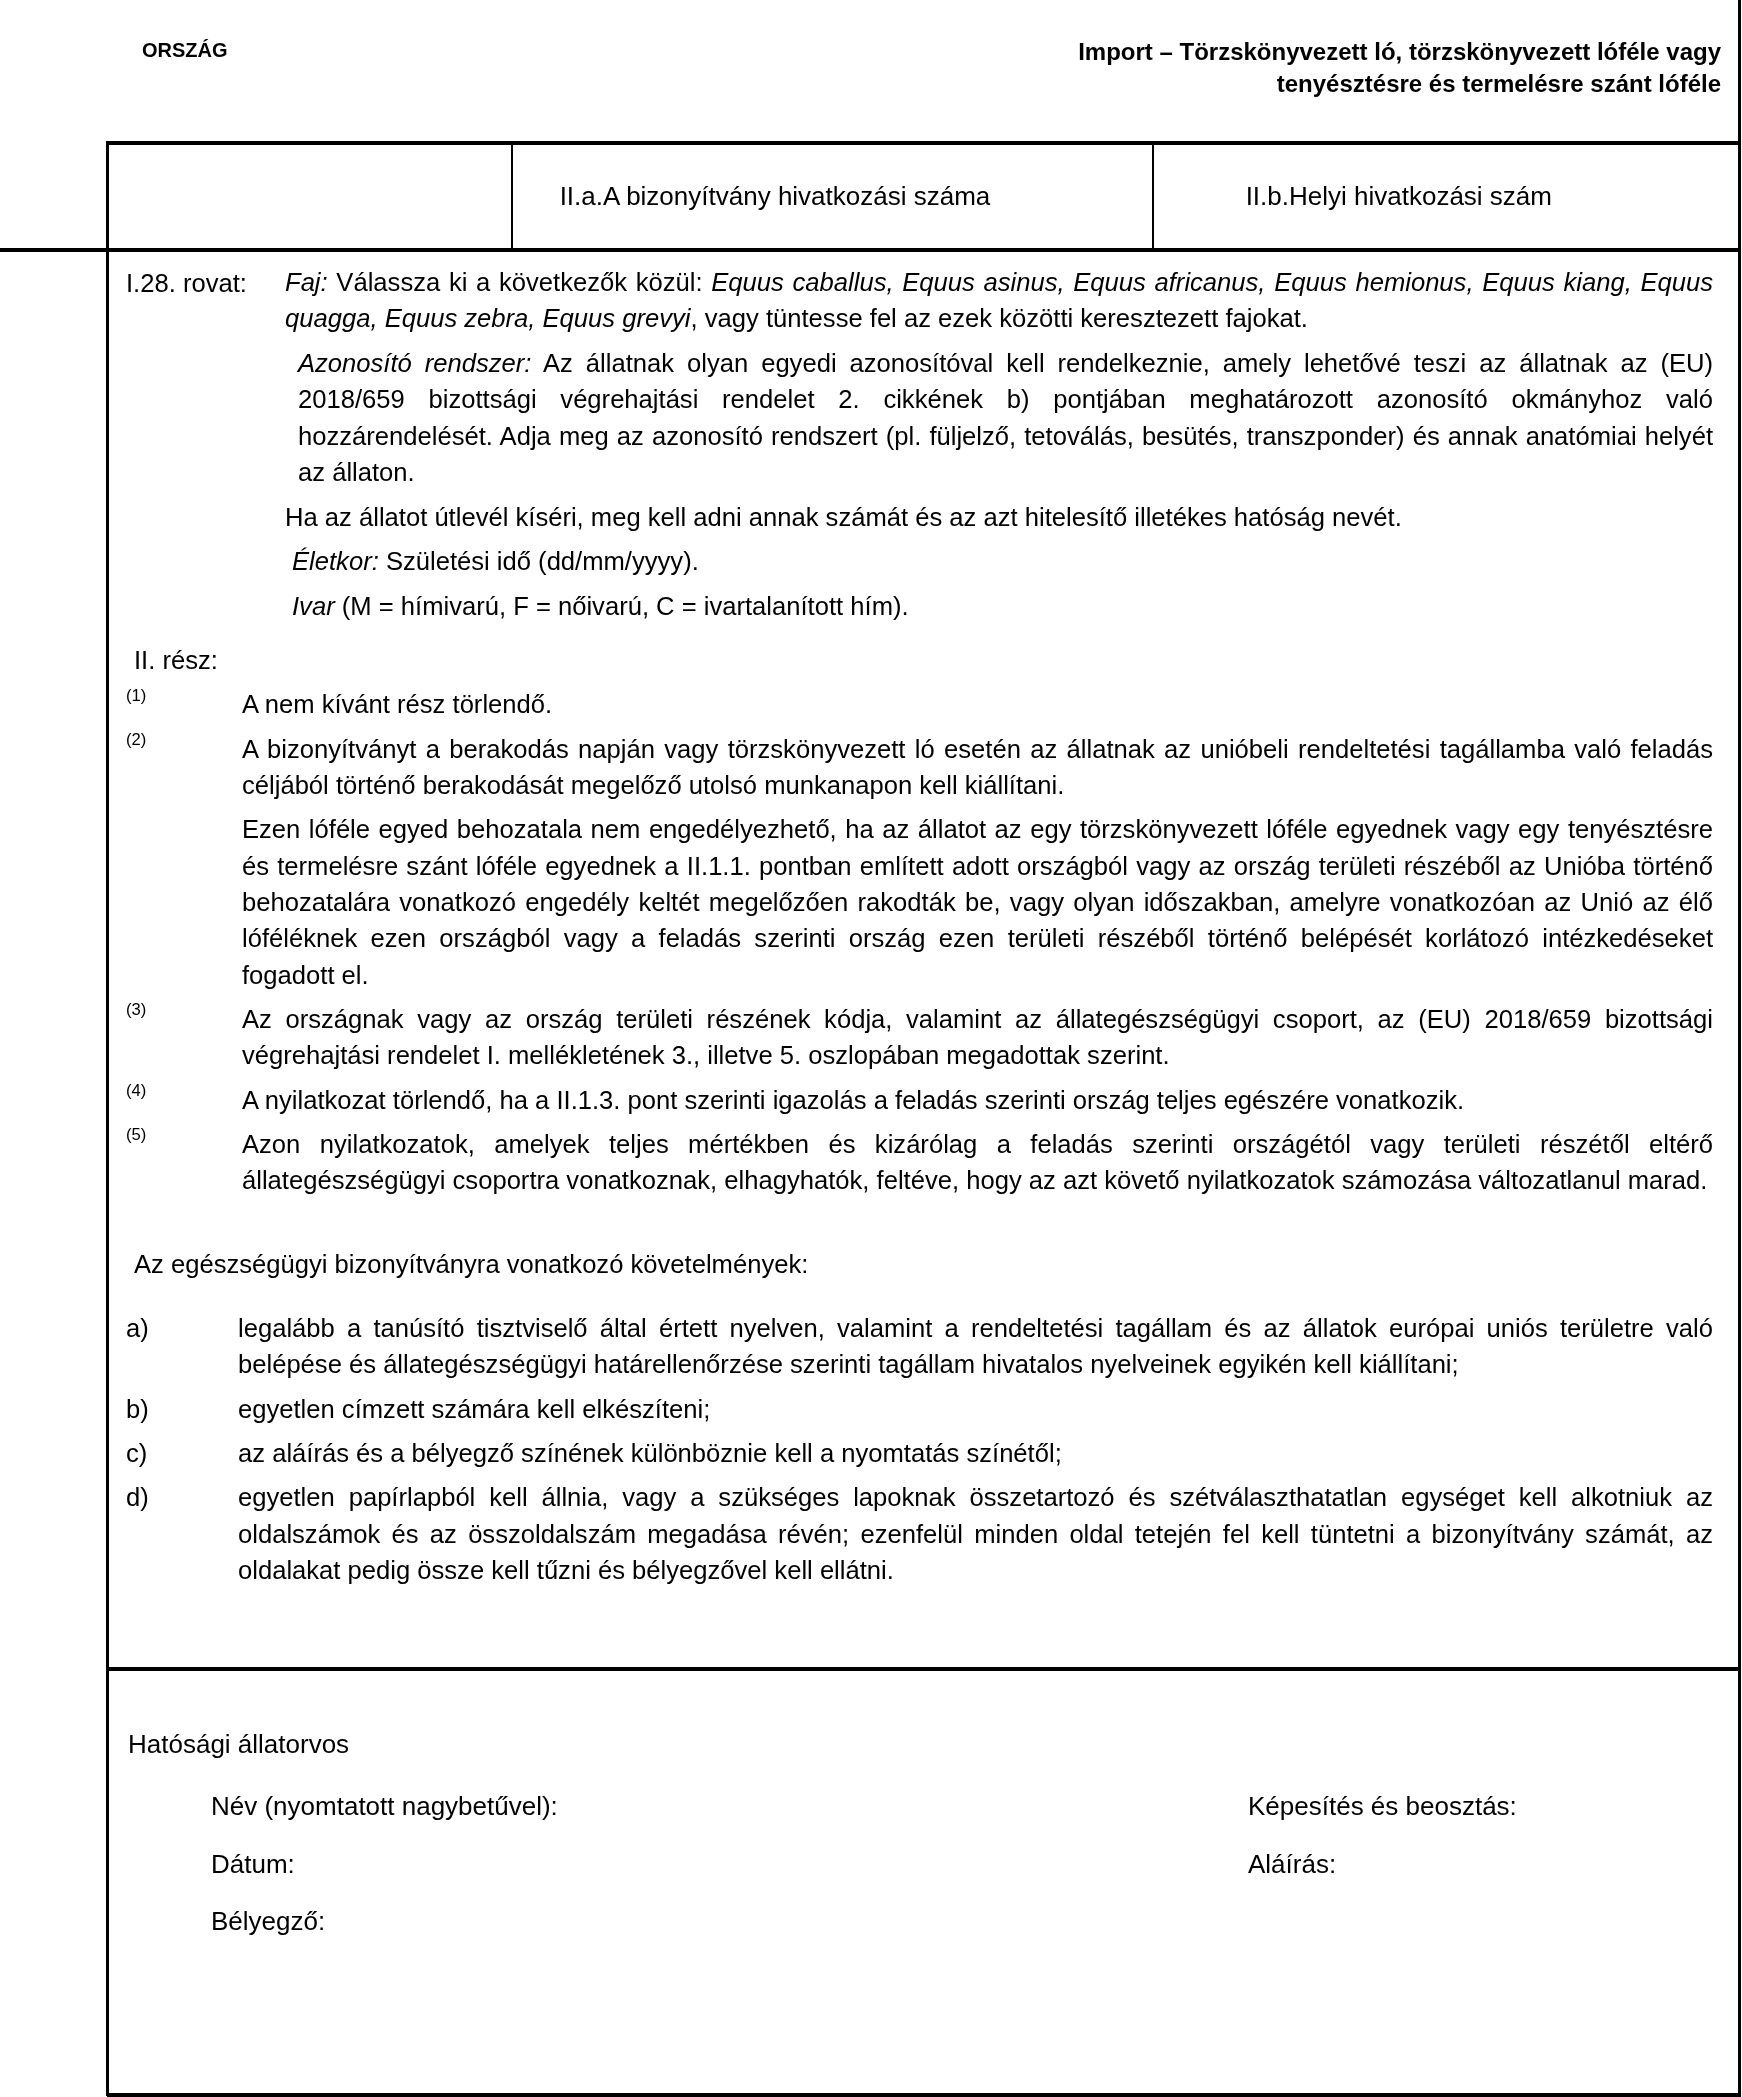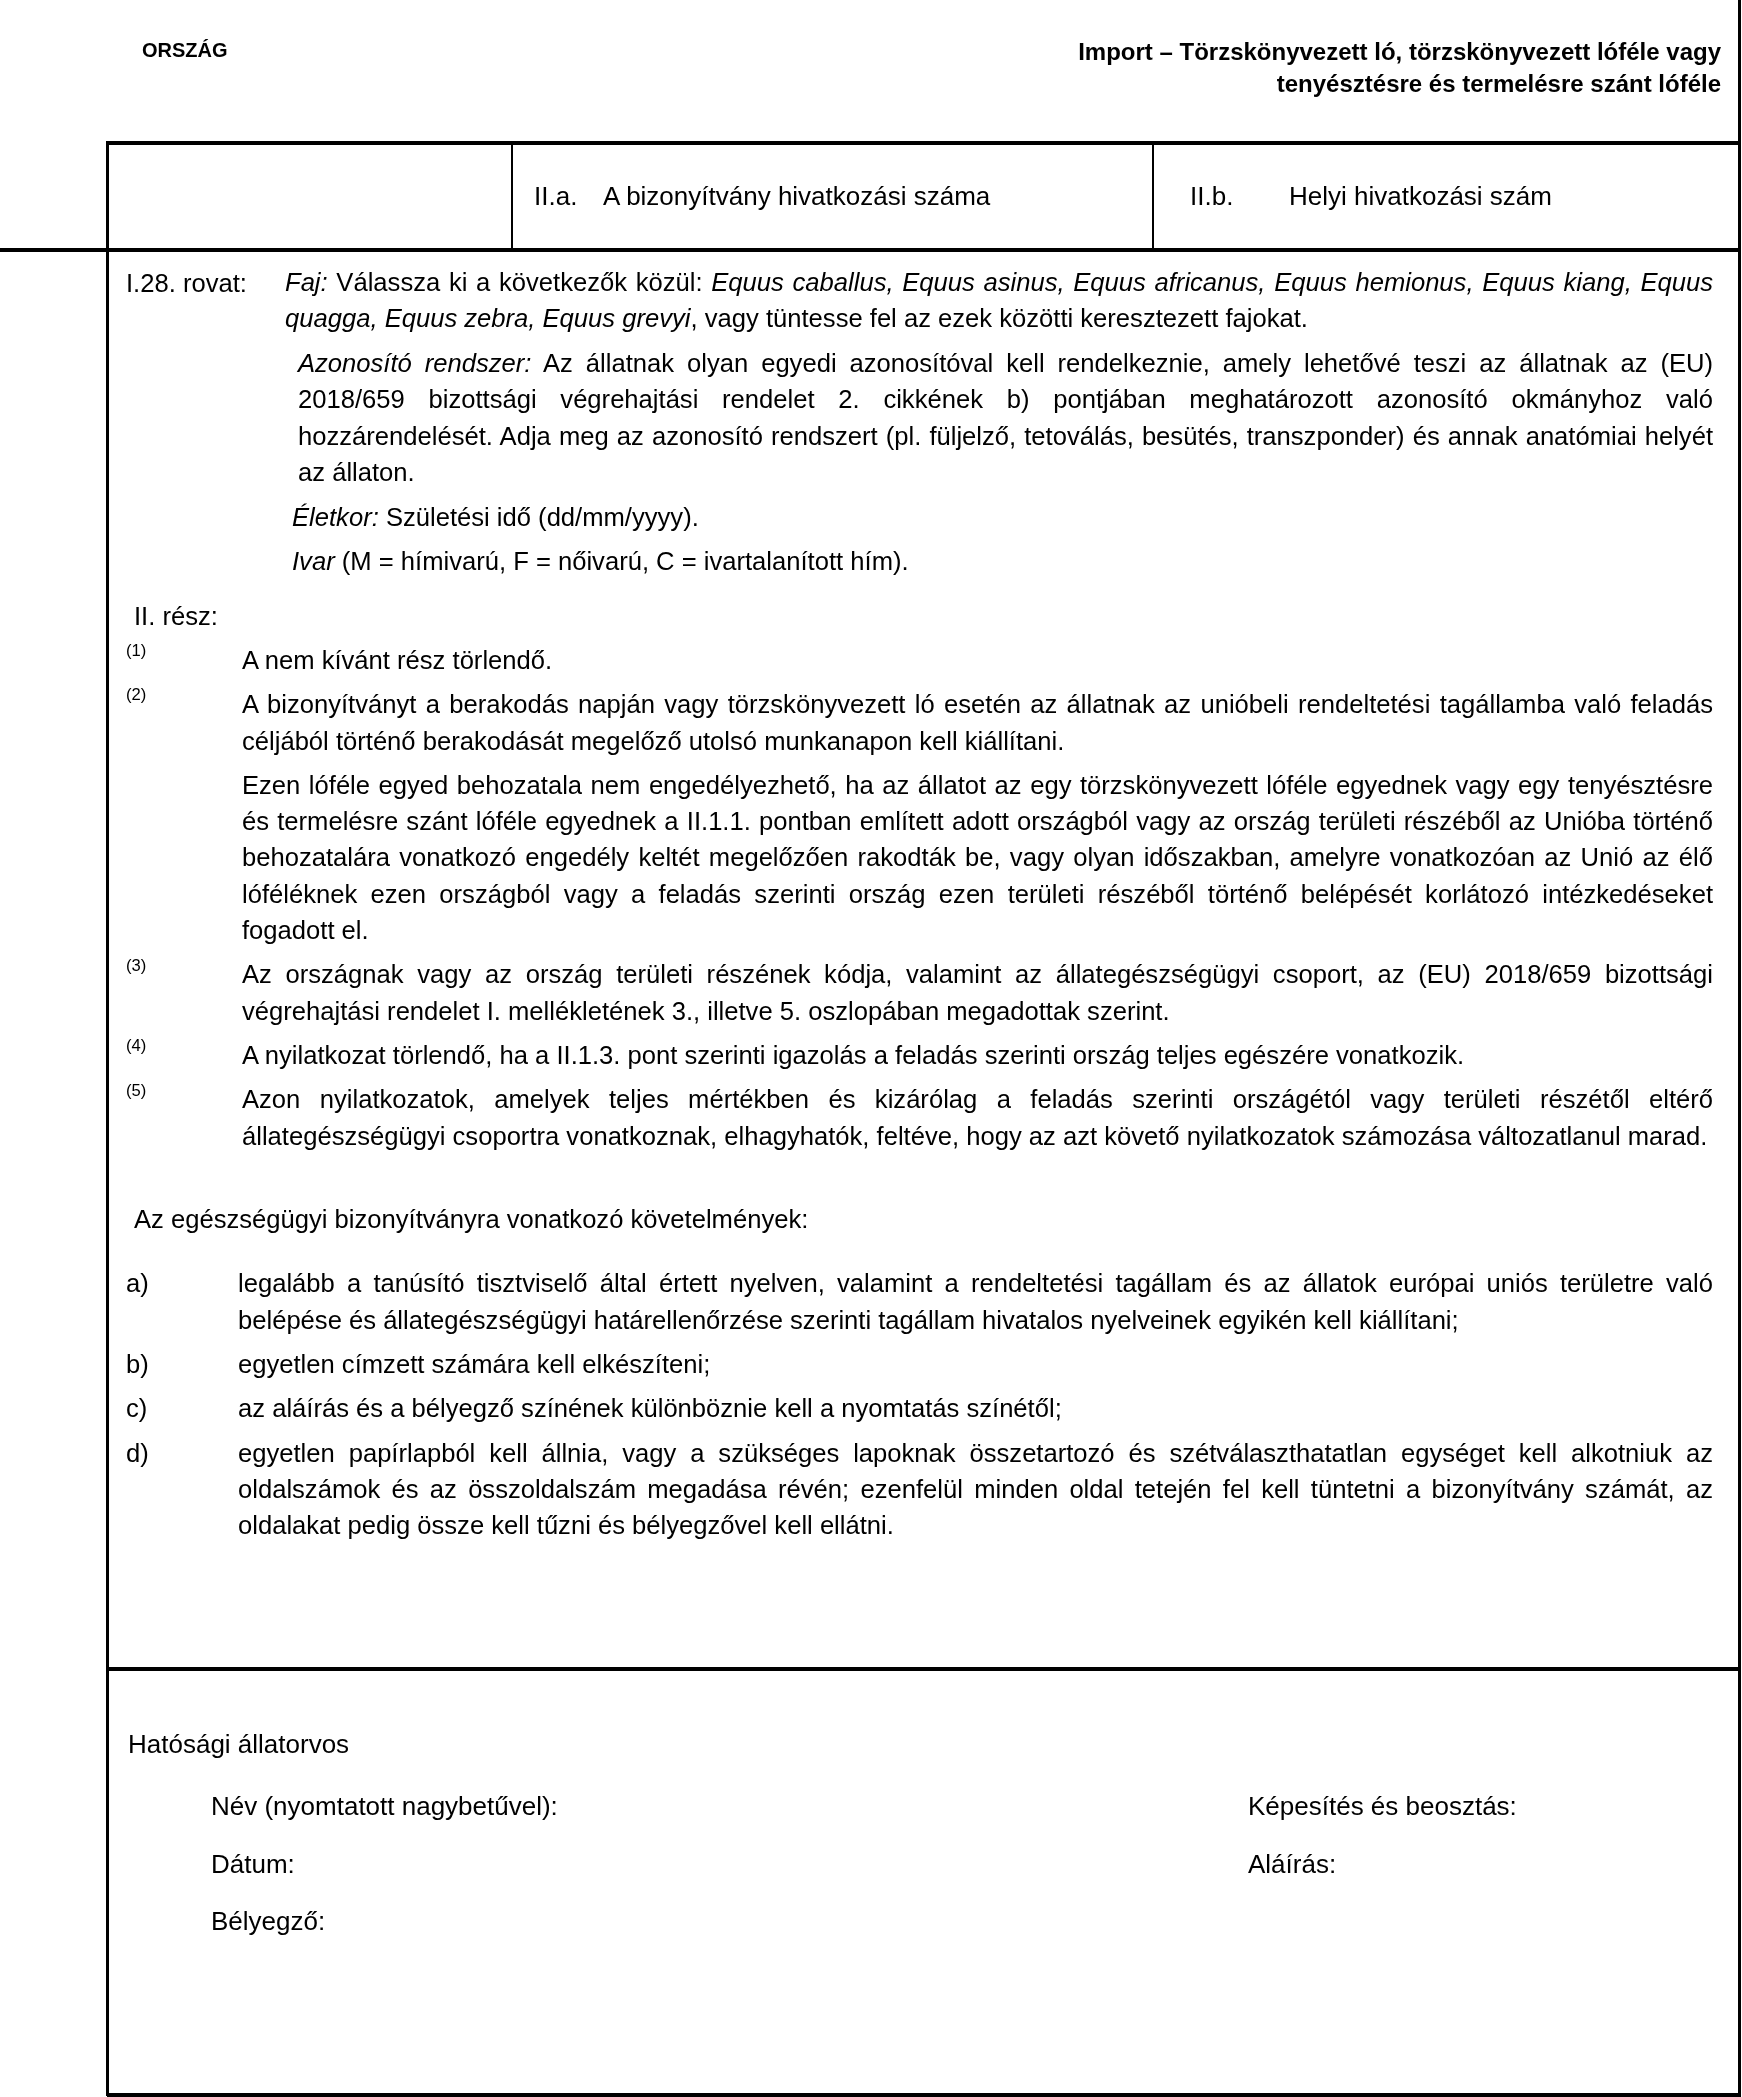--- a/index.html
+++ b/index.html
@@ -10,21 +10,21 @@
   }
   .abs { position: absolute; }
   .country { left: 142px; top: 36px; font-weight: bold; font-size: 20px; }
   .title { right: 21px; top: 36px; text-align: right; font-weight: bold; font-size: 24px; line-height: 1.32; }
 
   
   .hline { position: absolute; background: #000; }
   .vline { position: absolute; background: #000; }
 
   .hdr-cell { position: absolute; top: 142px; height: 108px; display: flex; align-items: center; font-size: 26px; }
-  .hdr-code { display: inline-block; }
+  .hdr-code { display: inline-block; text-align: right; }
 
   .content { position: absolute; left: 126px; right: 21px; text-align: justify; }
   p { margin: 8px; }
   i { font-style: italic; }
 
   .box128 { top: 256px; }
   .r128-row { position: relative; padding-left: 151px; }
   .r128-label { position: absolute; left: 0; top: 1px; }
   .r128-sub { padding-left: 151px; margin-top: 8.3px; }
   .r128-sub.indent2 { padding-left: 164px; }
@@ -66,20 +66,21 @@
   <span class="hdr-code" style="width:99px;">II.b.</span>
   <span>Helyi hivatkozási szám</span>
 </div>
 
 <div class="content box128">
   <div class="r128-row">
     <span class="r128-label">I.28. rovat:</span>
     <p><i>Faj:</i><span> Válassza ki a következők közül: </span><i>Equus caballus, Equus asinus, Equus africanus, Equus hemionus, Equus kiang, Equus quagga, Equus zebra, Equus grevyi</i><span>, vagy tüntesse fel az ezek közötti keresztezett fajokat.</span></p>
   </div>
   <p class="r128-sub indent2"><i>Azonosító rendszer:</i><span> Az állatnak olyan egyedi azonosítóval kell rendelkeznie, amely lehetővé teszi az állatnak az (EU) 2018/659 bizottsági végrehajtási rendelet 2. cikkének b) pontjában meghatározott azonosító okmányhoz való hozzárendelését. Adja meg az azonosító rendszert (pl. füljelző, tetoválás, besütés, transzponder) és annak anatómiai helyét az állaton.</span></p>
+  <p class="r128-sub">Ha az állatot útlevél kíséri, meg kell adni annak számát és az azt hitelesítő illetékes hatóság nevét.</p>
   <p class="r128-sub indent2" style="padding-left:158px;"><i>Életkor:</i><span> Születési idő (dd/mm/yyyy).</span></p>
   <p class="r128-sub indent2" style="padding-left:158px;"><i>Ivar</i><span> (M = hímivarú, F = nőivarú, C = ivartalanított hím).</span></p>
 
   <p class="fn-title">II. rész:</p>
   <div class="fn">
     <span class="fn-mark">(1)</span>
     <p>A nem kívánt rész törlendő.</p>
   </div>
   <div class="fn">
     <span class="fn-mark">(2)</span>

